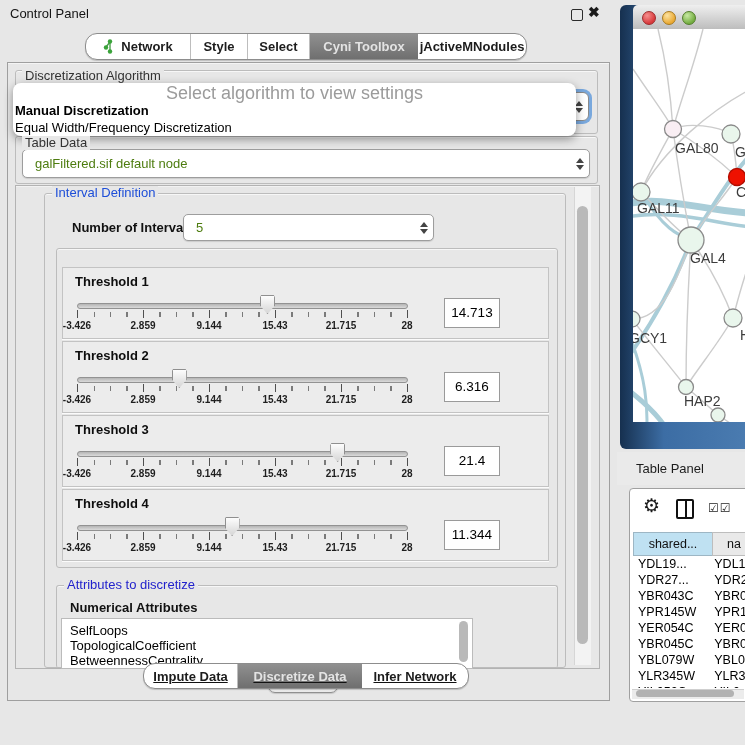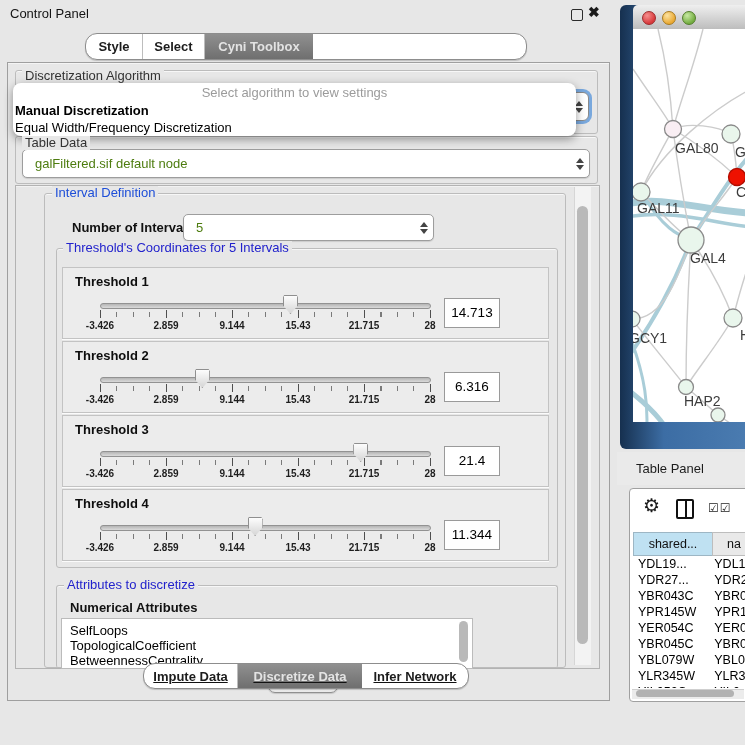--- a/index.html
+++ b/index.html
@@ -38,34 +38,34 @@
   .combo .cval{flex:1;padding-left:12px;font-size:13px;color:#4d7c0f;white-space:nowrap;overflow:hidden;}
   .spin{width:18px;display:flex;flex-direction:column;align-items:center;justify-content:center;gap:2px;}
   .spin i{width:0;height:0;border-left:4px solid transparent;border-right:4px solid transparent;}
   .spin .up{border-bottom:5px solid #444;}
   .spin .dn{border-top:5px solid #444;}
   .focusring{border:1px solid #8a8a8a;box-shadow:0 0 0 3px #79a8dd;}
 
   
   .popup{left:13px;top:83px;width:563px;height:53px;background:#fff;border-radius:8px;z-index:50;
      box-shadow:0 3px 10px rgba(0,0,0,.4);overflow:hidden;}
-  .popup .prompt{height:19px;line-height:20px;text-align:center;color:#9b9b9b;font-size:13px;}
+  .popup .prompt{height:19px;line-height:20px;text-align:center;color:#9b9b9b;font-size:18px;}
   .popup .opt{height:17px;line-height:17px;padding-left:2px;font-size:13px;color:#000;}
   .popup .opt.bold{font-weight:bold;}
 
   .scrollpane{left:15px;top:185px;width:583px;height:482px;border:1px solid #b3b3b3;background:#e7e7e7;
      box-shadow:inset 0 1px 0 #f2f2f2;}
   .vtrack{left:574px;top:187px;width:16px;height:478px;background:#f3f3f3;border-left:1px solid #d6d6d6;}
   .vthumb{left:577px;top:206px;width:11px;height:438px;background:#b9b9b9;border-radius:6px;}
 
   
   .th-box{position:absolute;left:0;width:485px;height:70px;background:#ececec;
       border:1px solid #c3c3c3;box-shadow:0 1px 0 #fbfbfb;}
   .th-label{position:absolute;left:12px;top:6px;font-weight:bold;font-size:13px;color:#0d0d0d;}
-  .slider{position:absolute;left:37px;top:26px;width:331px;height:42px;}
+  .slider{position:absolute;left:14px;top:26px;width:331px;height:42px;}
   .track{position:absolute;left:0;top:9px;width:329px;height:4px;border:1px solid #929292;border-radius:3px;
       background:linear-gradient(#b5b5b5,#dadada);}
   .minor-ticks{position:absolute;left:0;top:18px;width:331px;height:5px;
       background:repeating-linear-gradient(90deg,#7a7a7a 0,#7a7a7a 1px,transparent 1px,transparent 16.5px);}
   .mtick{position:absolute;top:16px;width:1px;height:8px;background:#4f4f4f;}
   .tlab{position:absolute;top:26px;width:60px;text-align:center;font-size:10px;font-weight:bold;color:#1e1e1e;}
   .thumb{position:absolute;top:1px;width:15px;height:19px;
       background:linear-gradient(#ffffff,#d4d4d4);
       clip-path:polygon(8% 0,92% 0,100% 12%,100% 55%,50% 100%,0 55%,0 12%);
       box-shadow:inset 0 0 0 1px #8f8f8f;}
@@ -118,28 +118,43 @@
 </head>
 <body>
 
 <div id="root">
 
   <span class="abs cp-title">Control Panel</span>
   <span class="abs win-min"></span>
   <span class="abs win-close">✖</span>
 
   <div class="abs seg" id="top-tabs">
+    <div class="tab" style="width:105px;">
+      <span style="display:inline-flex;">
+        <svg width="13" height="15" viewBox="0 0 13 15">
+          <line x1="7" y1="3" x2="3" y2="8" stroke="#4d9e4d" stroke-width="1.4"></line>
+          <line x1="7" y1="3" x2="7" y2="12" stroke="#4d9e4d" stroke-width="1.4"></line>
+          <circle cx="7" cy="2.5" r="2.2" fill="#3aa33a"></circle>
+          <circle cx="3" cy="8.5" r="2.2" fill="#3aa33a"></circle>
+          <circle cx="7" cy="12.5" r="2.2" fill="#3aa33a"></circle>
+        </svg>
+      </span>
+      <span>Network</span>
+    </div>
     <div class="tab" style="width:57px;">
       <span>Style</span>
     </div>
     <div class="tab" style="width:62px;">
       <span>Select</span>
     </div>
     <div class="tab sel" style="width:108px;">
       <span>Cyni Toolbox</span>
+    </div>
+    <div class="tab" style="width:108px;">
+      <span>jActiveMNodules</span>
     </div>
   </div>
 
   <div class="abs main-panel"></div>
 
   <div class="abs group" style="left:15px;top:70px;width:581px;height:62px;"></div>
   <span class="group-label lbl-dark" style="left:22px;top:69px;">Discretization Algorithm</span>
   <div class="abs combo focusring" style="left:23px;top:92px;width:564px;height:27px;border-radius:6px;">
     <div class="cval"></div>
     <div class="spin">
@@ -174,21 +189,20 @@
   <span class="abs" style="left:72px;top:220px;font-weight:bold;">Number of Intervals</span>
   <div class="abs combo" style="left:183px;top:214px;width:249px;height:25px;">
     <div class="cval">5</div>
     <div class="spin">
         <i class="up"></i>
         <i class="dn"></i>
       </div>
   </div>
 
   <div class="abs group" style="left:56px;top:248px;width:500px;height:318px;"></div>
-  <span class="group-label lbl-blue" style="left:63px;top:241px;">Threshold's Coordinates for 5 Intervals</span>
   <div class="abs" id="threshold-stack" style="left:62px;top:267px;width:487px;height:296px;">
       <div class="th-box" style="top: 0px;">
       <div class="th-label">Threshold 1</div>
       <div class="slider">
         <div class="track"></div>
         <div class="minor-ticks"></div>
         <div class="major-ticks">
             <div class="mtick" style="left: 0px;"></div>
             <div class="mtick" style="left: 66px;"></div>
             <div class="mtick" style="left: 132px;"></div>

